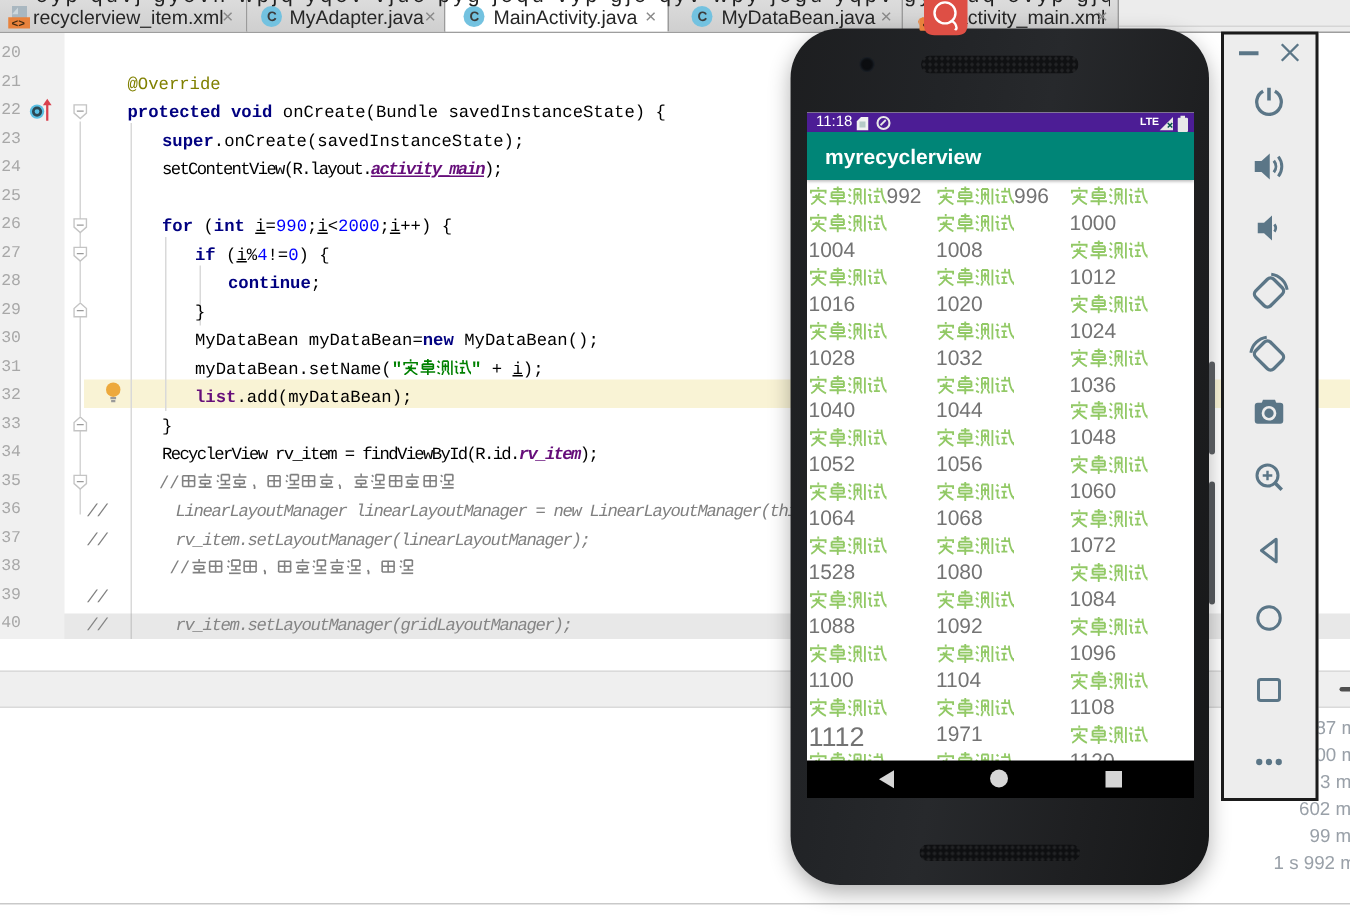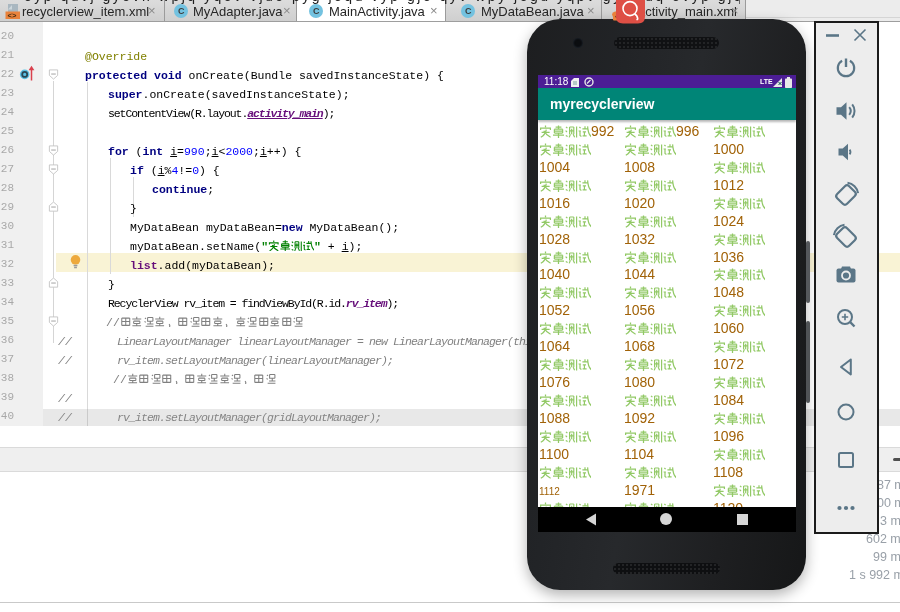--- a/index.html
+++ b/index.html
@@ -299,21 +299,21 @@
             <path d="M5.5,4 l3,3 M8.5,4 l-3,3" stroke="#045549" stroke-width="1"></path>
           </svg>
           <svg class="abs" style="left:247px;top:2px" width="7" height="11" viewBox="0 0 7 11">
             <rect x="2" y="0" width="3" height="2" fill="#e8e8e8"></rect>
             <rect x="0" y="1.5" width="7" height="9.5" rx="0.8" fill="#e8e8e8"></rect>
           </svg>
         </div>
         <div class="abs" style="left:0;top:13px;width:258px;height:32px;background:#008577;box-shadow:0 1.5px 2px rgba(0,0,0,0.28)">
           <div class="abs" style="left:12px;top:8px;font-size:14px;font-weight:bold;color:#fff">myrecyclerview</div>
         </div>
-        <div class="abs" style="left:0;top:45px;width:258px;height:409px;overflow:hidden;color:#a16207">
+        <div class="abs" style="left:0;top:45px;width:258px;height:409px;overflow:hidden;color:#737373">
           <div class="abs" style="left:1px;top:2.0px;height:16px;white-space:nowrap"><svg class="cjk" style="vertical-align:-2px" width="52" height="13" viewBox="0 0 52 13" color="#92c966">
               <use href="#az"></use>
             </svg><span style="font-size:14px">992</span></div>
           <div class="abs" style="left:86px;top:2.0px;height:16px;white-space:nowrap"><svg class="cjk" style="vertical-align:-2px" width="52" height="13" viewBox="0 0 52 13" color="#92c966">
               <use href="#az"></use>
             </svg><span style="font-size:14px">996</span></div>
           <div class="abs" style="left:175px;top:2.0px;height:16px;white-space:nowrap"><svg class="cjk" style="vertical-align:-2px" width="52" height="13" viewBox="0 0 52 13" color="#92c966">
               <use href="#az"></use>
             </svg></div>
           <div class="abs" style="left:1px;top:19.9px;height:16px;white-space:nowrap"><svg class="cjk" style="vertical-align:-2px" width="52" height="13" viewBox="0 0 52 13" color="#92c966">
@@ -388,21 +388,21 @@
           <div class="abs" style="left:175px;top:217.2px;height:16px;white-space:nowrap"><svg class="cjk" style="vertical-align:-2px" width="52" height="13" viewBox="0 0 52 13" color="#92c966">
               <use href="#az"></use>
             </svg></div>
           <div class="abs" style="left:1px;top:235.1px;height:16px;white-space:nowrap"><svg class="cjk" style="vertical-align:-2px" width="52" height="13" viewBox="0 0 52 13" color="#92c966">
               <use href="#az"></use>
             </svg></div>
           <div class="abs" style="left:86px;top:235.1px;height:16px;white-space:nowrap"><svg class="cjk" style="vertical-align:-2px" width="52" height="13" viewBox="0 0 52 13" color="#92c966">
               <use href="#az"></use>
             </svg></div>
           <div class="abs" style="left:175px;top:235.1px;height:16px;white-space:nowrap"><span style="font-size:14px">1072</span></div>
-          <div class="abs" style="left:1px;top:253.0px;height:16px;white-space:nowrap"><span style="font-size:14px">1076</span></div>
+          <div class="abs" style="left:1px;top:253.0px;height:16px;white-space:nowrap"><span style="font-size:14px">1528</span></div>
           <div class="abs" style="left:86px;top:253.0px;height:16px;white-space:nowrap"><span style="font-size:14px">1080</span></div>
           <div class="abs" style="left:175px;top:253.0px;height:16px;white-space:nowrap"><svg class="cjk" style="vertical-align:-2px" width="52" height="13" viewBox="0 0 52 13" color="#92c966">
               <use href="#az"></use>
             </svg></div>
           <div class="abs" style="left:1px;top:270.9px;height:16px;white-space:nowrap"><svg class="cjk" style="vertical-align:-2px" width="52" height="13" viewBox="0 0 52 13" color="#92c966">
               <use href="#az"></use>
             </svg></div>
           <div class="abs" style="left:86px;top:270.9px;height:16px;white-space:nowrap"><svg class="cjk" style="vertical-align:-2px" width="52" height="13" viewBox="0 0 52 13" color="#92c966">
               <use href="#az"></use>
             </svg></div>
@@ -424,21 +424,21 @@
           <div class="abs" style="left:175px;top:324.7px;height:16px;white-space:nowrap"><svg class="cjk" style="vertical-align:-2px" width="52" height="13" viewBox="0 0 52 13" color="#92c966">
               <use href="#az"></use>
             </svg></div>
           <div class="abs" style="left:1px;top:342.7px;height:16px;white-space:nowrap"><svg class="cjk" style="vertical-align:-2px" width="52" height="13" viewBox="0 0 52 13" color="#92c966">
               <use href="#az"></use>
             </svg></div>
           <div class="abs" style="left:86px;top:342.7px;height:16px;white-space:nowrap"><svg class="cjk" style="vertical-align:-2px" width="52" height="13" viewBox="0 0 52 13" color="#92c966">
               <use href="#az"></use>
             </svg></div>
           <div class="abs" style="left:175px;top:342.7px;height:16px;white-space:nowrap"><span style="font-size:14px">1108</span></div>
-          <div class="abs" style="left:1px;top:360.6px;height:16px;white-space:nowrap"><span style="font-size:10px">1112</span></div>
+          <div class="abs" style="left:1px;top:360.6px;height:16px;white-space:nowrap"><span style="font-size:18px">1112</span></div>
           <div class="abs" style="left:86px;top:360.6px;height:16px;white-space:nowrap"><span style="font-size:14px">1971</span></div>
           <div class="abs" style="left:175px;top:360.6px;height:16px;white-space:nowrap"><svg class="cjk" style="vertical-align:-2px" width="52" height="13" viewBox="0 0 52 13" color="#92c966">
               <use href="#az"></use>
             </svg></div>
           <div class="abs" style="left:1px;top:378.5px;height:16px;white-space:nowrap"><svg class="cjk" style="vertical-align:-2px" width="52" height="13" viewBox="0 0 52 13" color="#92c966">
               <use href="#az"></use>
             </svg></div>
           <div class="abs" style="left:86px;top:378.5px;height:16px;white-space:nowrap"><svg class="cjk" style="vertical-align:-2px" width="52" height="13" viewBox="0 0 52 13" color="#92c966">
               <use href="#az"></use>
             </svg></div>

